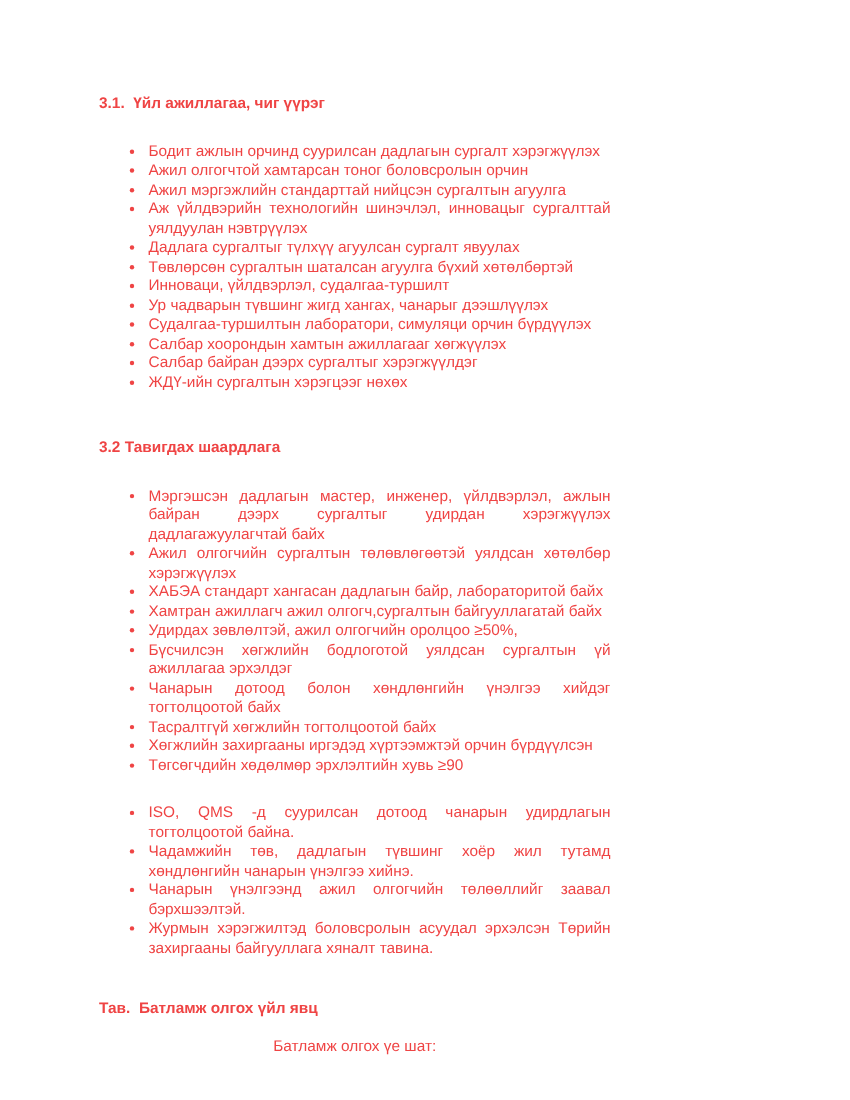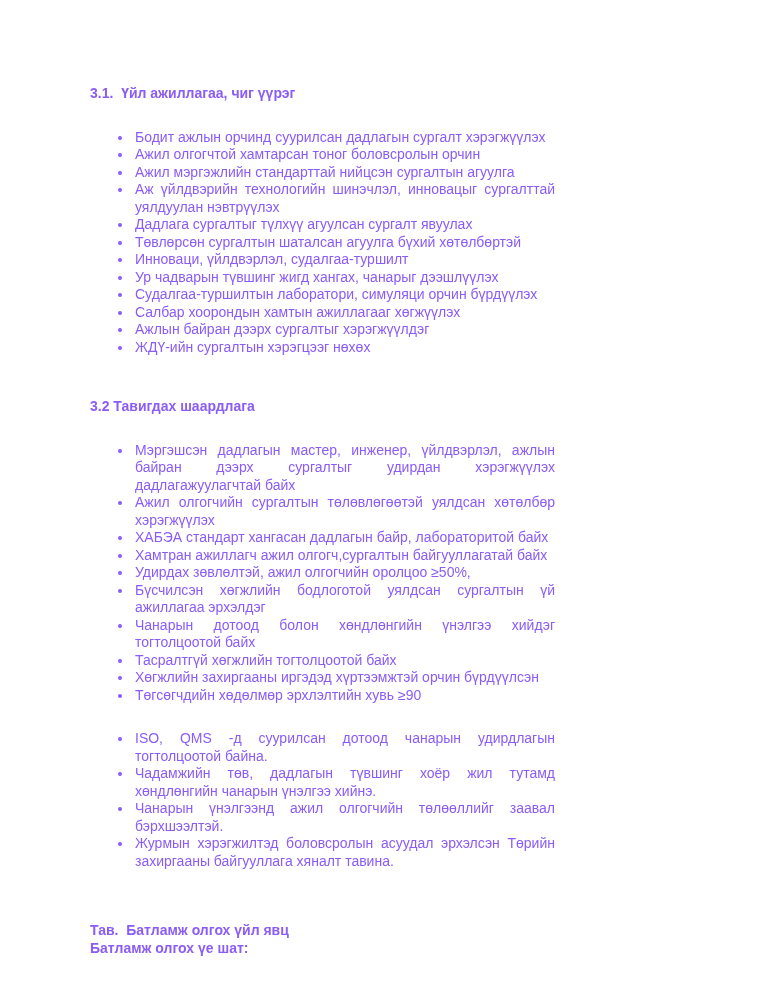--- a/index.html
+++ b/index.html
@@ -10,74 +10,73 @@
   .page {
     position: relative;
     width: 641px;
     height: 1000px;
     background: #ffffff;
     box-sizing: border-box;
     padding: 85px 86px 4px 90px;
     font-family: "Liberation Sans", "DejaVu Sans", sans-serif;
     font-size: 14px;
     line-height: 17.5px;
-    color: #8b5cf6;
+    color: #ef4444;
     overflow: hidden;
   }
   .section-heading {
     font-size: 14px;
     font-weight: bold;
     margin: 0;
     white-space: pre-wrap;
   }
   .heading-gap {
     margin-top: 42px;
   }
   .heading-gap-lg {
-    margin-top: 52px;
+    margin-top: 38px;
   }
   ul.bullet-list {
     margin: 26px 0 0 0;
     padding-left: 43px;
     list-style: disc outside;
     text-align: justify;
   }
   ul.bullet-list li {
     padding-left: 2px;
     margin: 0;
   }
   .body-paragraph {
     margin: 0;
     text-align: justify;
     text-indent: 45px;
   }
   .plain-line {
-    margin: 0;
-    text-align: left;
-    font-weight: bold;
+    margin: 16px;
+    text-align: center;
   }
 </style>
 </head>
 <body>
 
 <div class="page">
 
   <h2 class="section-heading">3.1.  Үйл ажиллагаа, чиг үүрэг</h2>
   <ul class="bullet-list">
     <li>Бодит ажлын орчинд суурилсан дадлагын сургалт хэрэгжүүлэх</li>
     <li>Ажил олгогчтой хамтарсан тоног боловсролын орчин</li>
     <li>Ажил мэргэжлийн стандарттай нийцсэн сургалтын агуулга</li>
     <li>Аж үйлдвэрийн технологийн шинэчлэл, инновацыг сургалттай уялдуулан нэвтрүүлэх</li>
     <li>Дадлага сургалтыг түлхүү агуулсан сургалт явуулах</li>
     <li>Төвлөрсөн сургалтын шаталсан агуулга бүхий хөтөлбөртэй</li>
     <li>Инноваци, үйлдвэрлэл, судалгаа-туршилт</li>
     <li>Ур чадварын түвшинг жигд хангах, чанарыг дээшлүүлэх</li>
     <li>Судалгаа-туршилтын лаборатори, симуляци орчин бүрдүүлэх</li>
     <li>Салбар хоорондын хамтын ажиллагааг хөгжүүлэх</li>
-    <li>Ажлын байран дээрх сургалтыг хэрэгжүүлдэг</li>
+    <li>Салбар байран дээрх сургалтыг хэрэгжүүлдэг</li>
     <li>ЖДҮ-ийн сургалтын хэрэгцээг нөхөх</li>
   </ul>
 
   <h2 class="section-heading heading-gap">3.2 Тавигдах шаардлага</h2>
   <ul class="bullet-list">
     <li>Мэргэшсэн дадлагын мастер, инженер, үйлдвэрлэл, ажлын байран дээрх сургалтыг удирдан хэрэгжүүлэх дадлагажуулагчтай байх</li>
     <li>Ажил олгогчийн сургалтын төлөвлөгөөтэй уялдсан хөтөлбөр хэрэгжүүлэх</li>
     <li>ХАБЭА стандарт хангасан дадлагын байр, лабораторитой байх</li>
     <li>Хамтран ажиллагч ажил олгогч,сургалтын байгууллагатай байх</li>
     <li>Удирдах зөвлөлтэй, ажил олгогчийн оролцоо ≥50%,</li>

